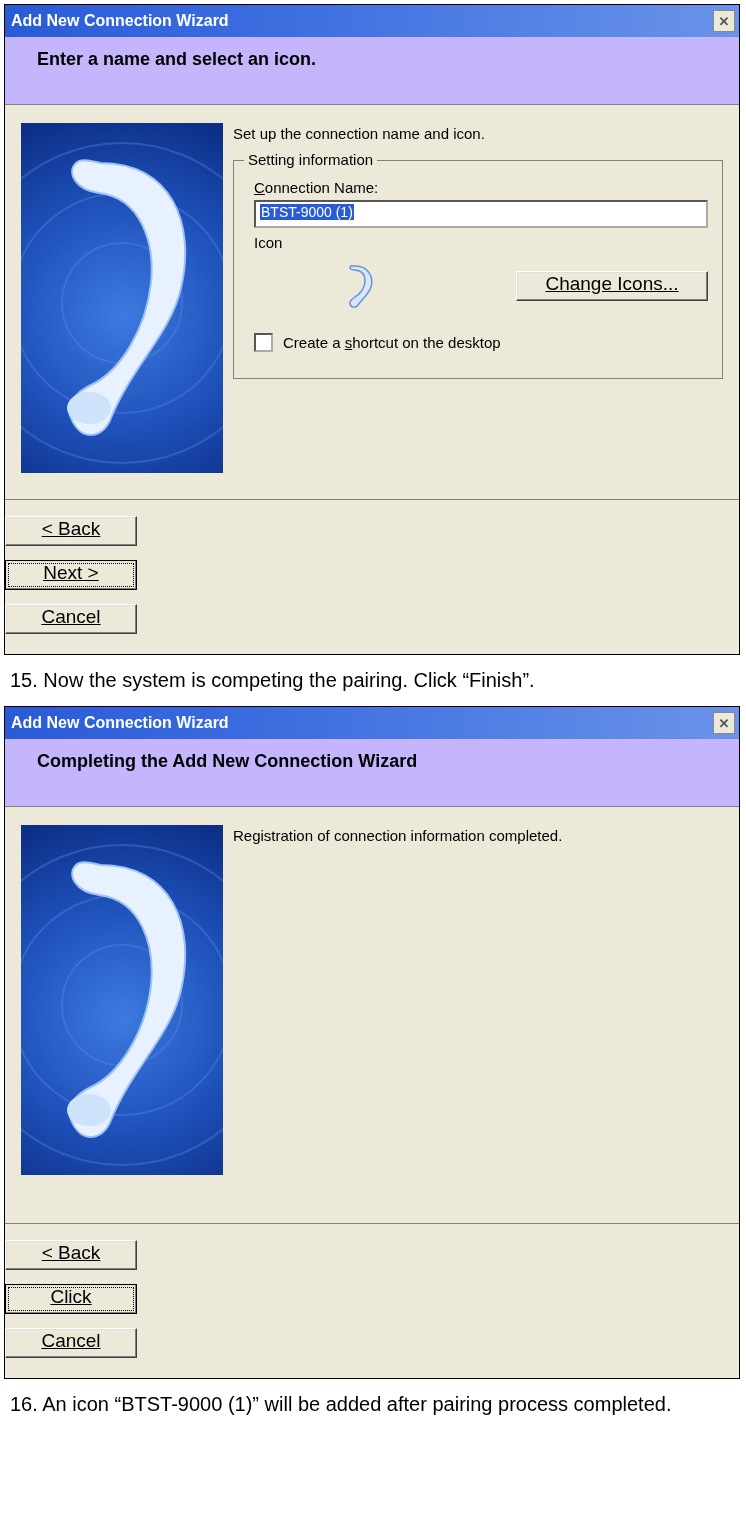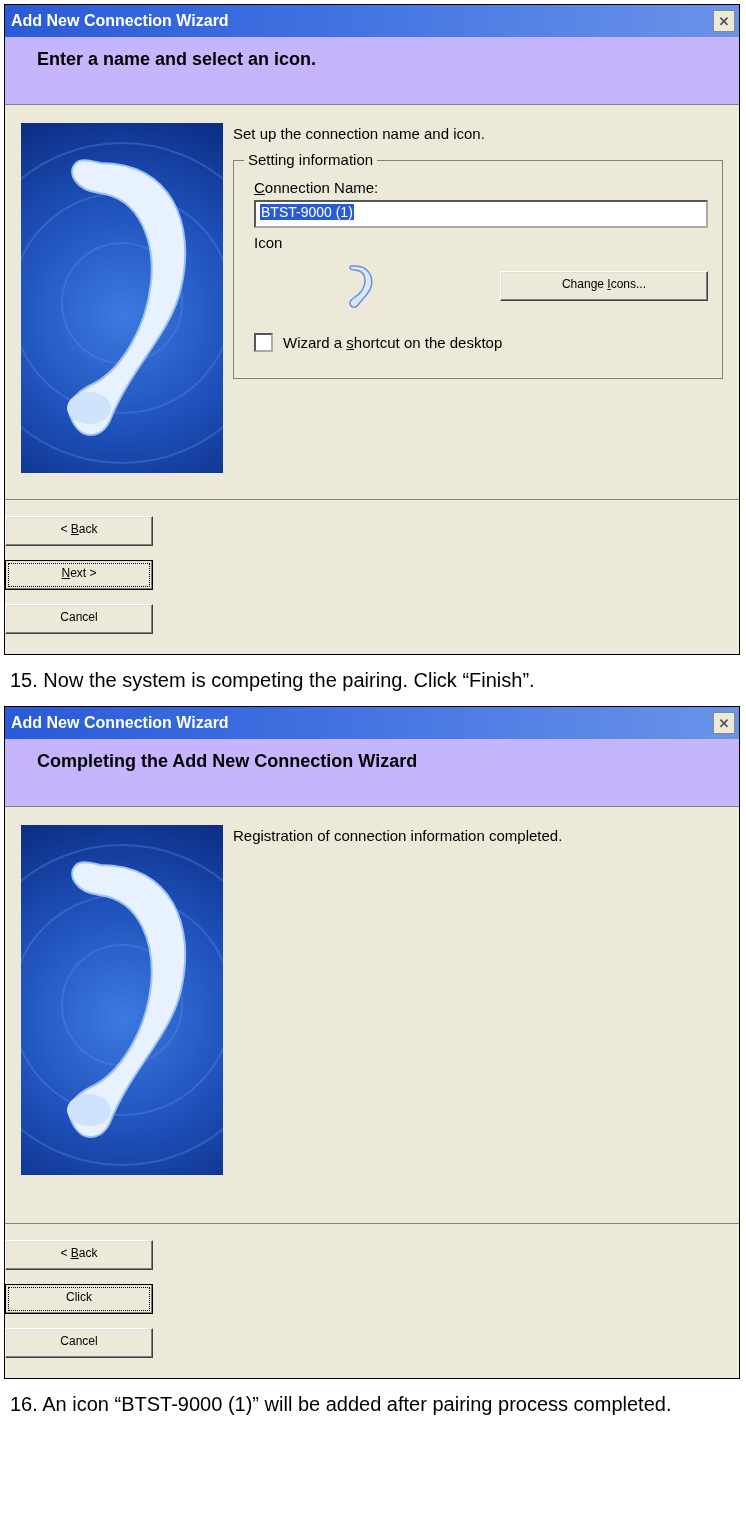--- a/index.html
+++ b/index.html
@@ -122,25 +122,26 @@
 
   .win-btn{
     min-width:130px;height:28px;
     background:#ece9d8;
     border-top:1px solid #fff;
     border-left:1px solid #fff;
     border-right:1px solid #404040;
     border-bottom:1px solid #404040;
     box-shadow:inset -1px -1px 0 #808080,inset 1px 1px 0 #dfdfdf;
     font-family:Tahoma,Arial,sans-serif;
-    font-size:12px;
+    font-size:19px;
     text-align:center;
     line-height:24px;
     cursor:pointer;
-    padding:0 18px;
+    padding:0 10px;
+    text-decoration:underline;
   }
   .win-btn.default{outline:1px dotted #000;outline-offset:-4px;border:1px solid #000;}
 
   .chk{
     display:flex;align-items:center;gap:10px;
     margin-top:22px;margin-bottom:4px;
   }
   .chk-box{
     width:15px;height:15px;
     border:2px inset #aaa;background:#fff;
@@ -198,21 +199,21 @@
               </svg>
             </div>
             <div class="win-btn" style="width:170px;">
               <span>Change </span><span class="under">I</span><span>cons...</span>
             </div>
           </div>
 
           <div class="chk">
             <div class="chk-box"></div>
             <span>
-              <span>Wizard a </span><span class="under">s</span><span>hortcut on the desktop</span>
+              <span>Create a </span><span class="under">s</span><span>hortcut on the desktop</span>
             </span>
           </div>
         </div>
       </div>
     </div>
     <div class="footer">
       <div class="win-btn">
         <span>&lt; </span><span class="under">B</span><span>ack</span>
       </div>
       <div class="win-btn default">

